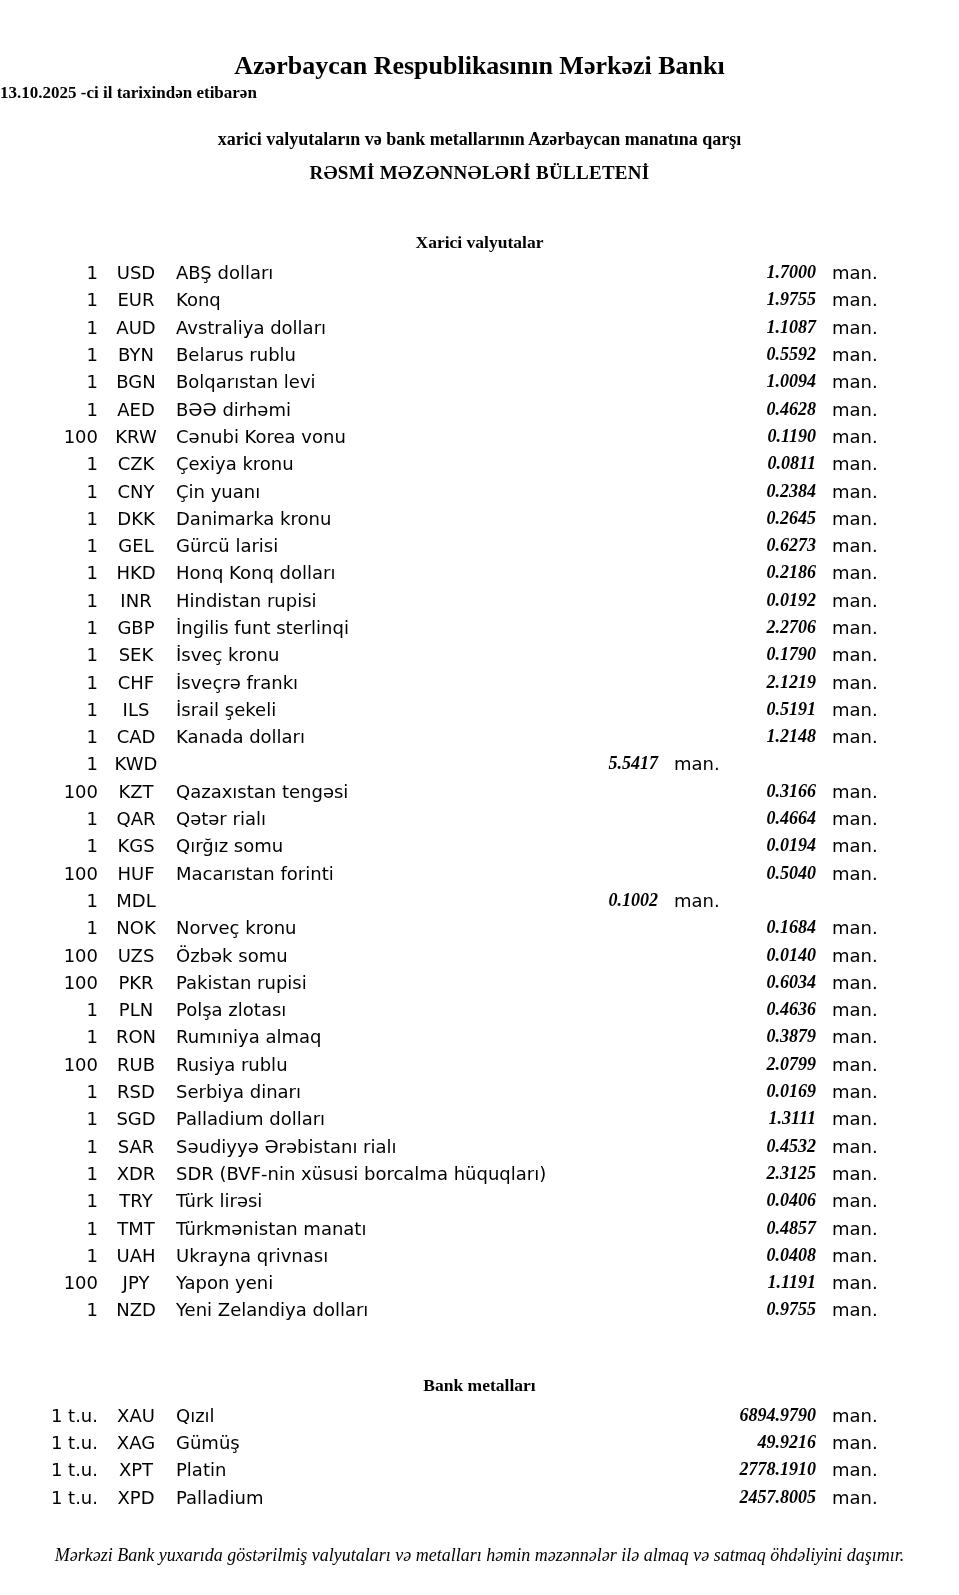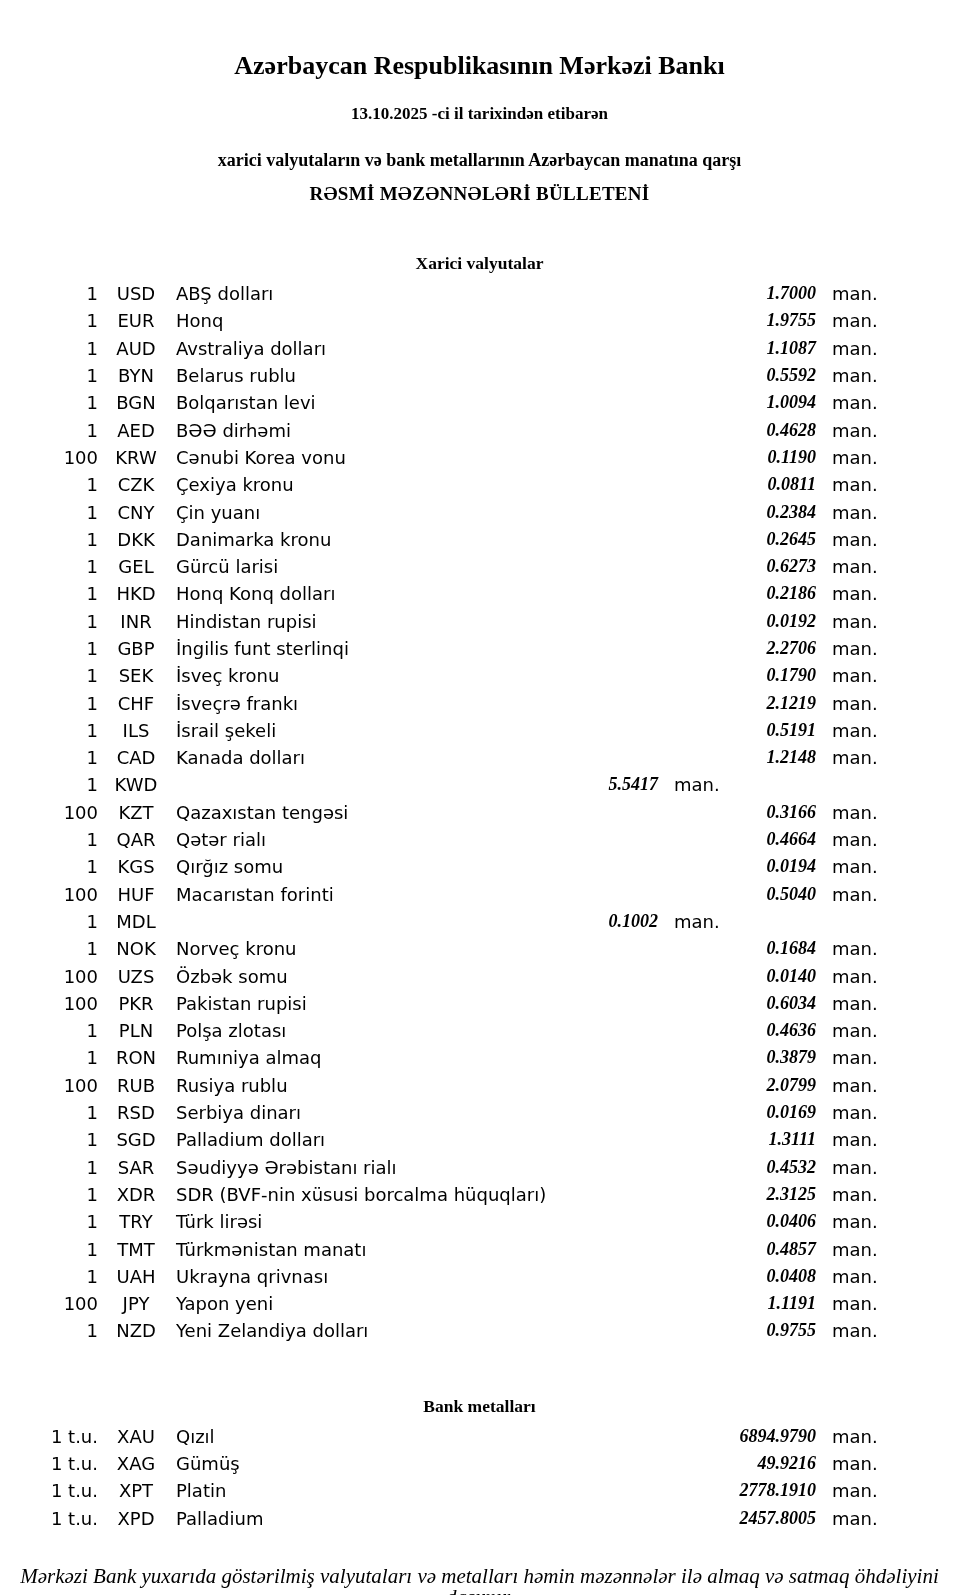--- a/index.html
+++ b/index.html
@@ -18,22 +18,22 @@
     font-weight: 700;
     font-size: 26px;
     line-height: 32px;
     text-align: center;
   }
   .date-line {
     font-family: "Liberation Serif", serif;
     font-weight: 700;
     font-size: 17px;
     line-height: 22px;
-    text-align: center;
-    margin-top: 21px;
+    text-align: left;
+    margin-top: 0;
   }
   .subtitle {
     font-family: "Liberation Serif", serif;
     font-weight: 700;
     font-size: 18px;
     line-height: 23px;
     text-align: center;
     margin-top: 24px;
   }
   .bulletin-title {
@@ -75,21 +75,21 @@
     font-family: "Liberation Serif", serif;
     font-style: italic;
     font-weight: 700;
     font-size: 18px;
   }
   .cell.unit { text-align: left; padding-left: 16px; }
 
   .footer {
     font-family: "Liberation Serif", serif;
     font-style: italic;
-    font-size: 21px;
+    font-size: 18px;
     line-height: 21px;
     text-align: center;
     margin-top: 34px;
     padding: 0 20px;
   }
 </style>
 </head>
 <body>
 
 <div class="page">
@@ -103,21 +103,21 @@
       <div class="row">
         <span class="cell qty">1</span>
         <span class="cell code">USD</span>
         <span class="cell name">ABŞ dolları</span>
         <span class="cell rate">1.7000</span>
         <span class="cell unit">man.</span>
       </div>
       <div class="row">
         <span class="cell qty">1</span>
         <span class="cell code">EUR</span>
-        <span class="cell name">Honq</span>
+        <span class="cell name">Konq</span>
         <span class="cell rate">1.9755</span>
         <span class="cell unit">man.</span>
       </div>
       <div class="row">
         <span class="cell qty">1</span>
         <span class="cell code">AUD</span>
         <span class="cell name">Avstraliya dolları</span>
         <span class="cell rate">1.1087</span>
         <span class="cell unit">man.</span>
       </div>

